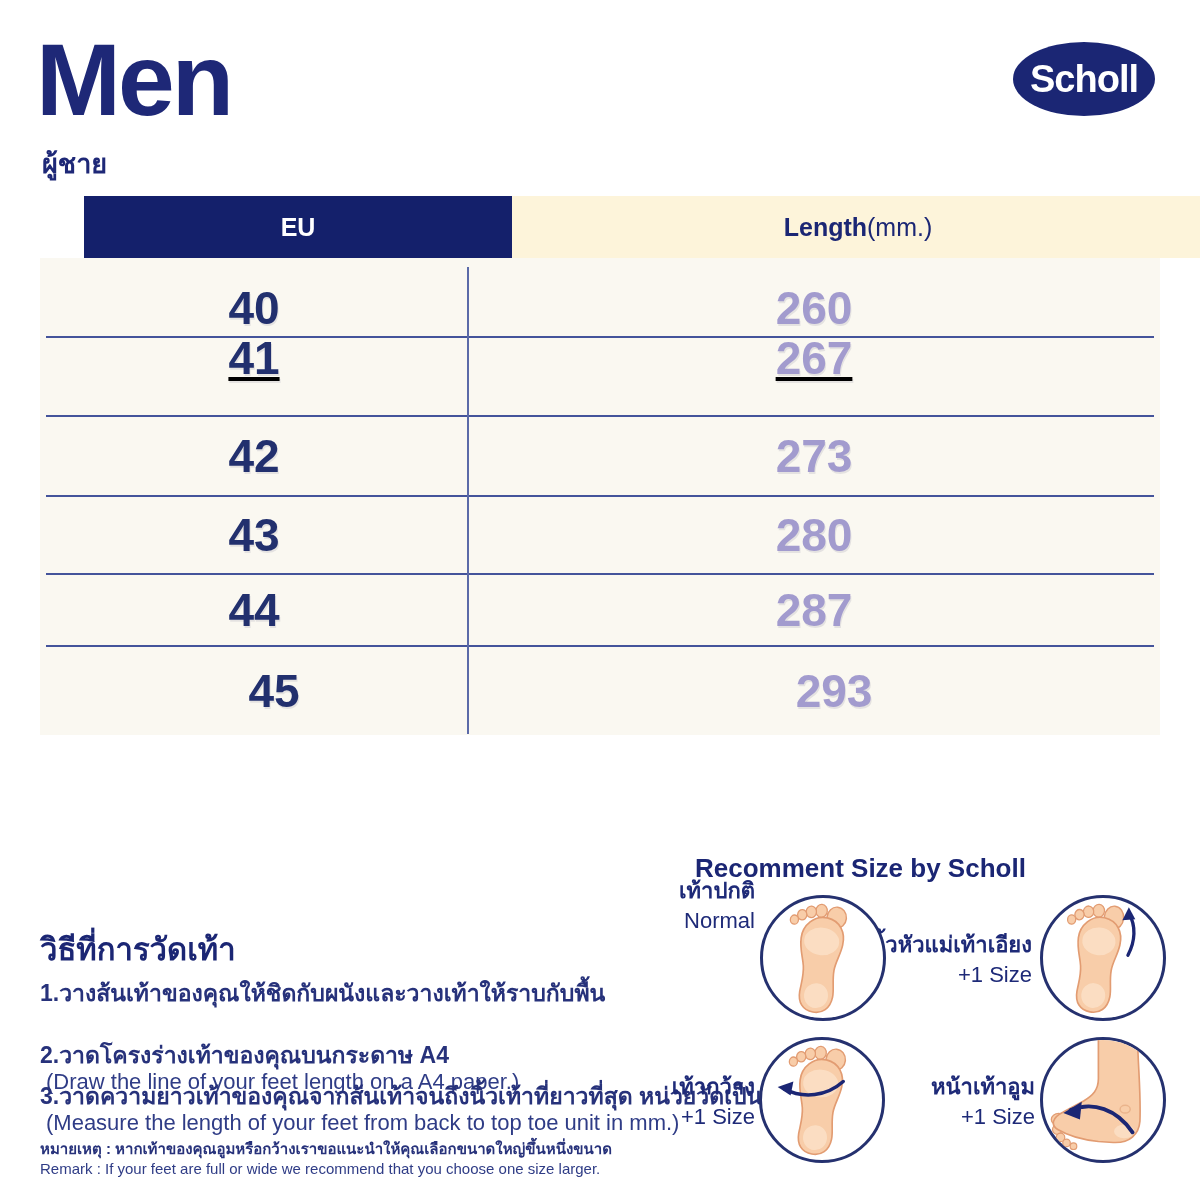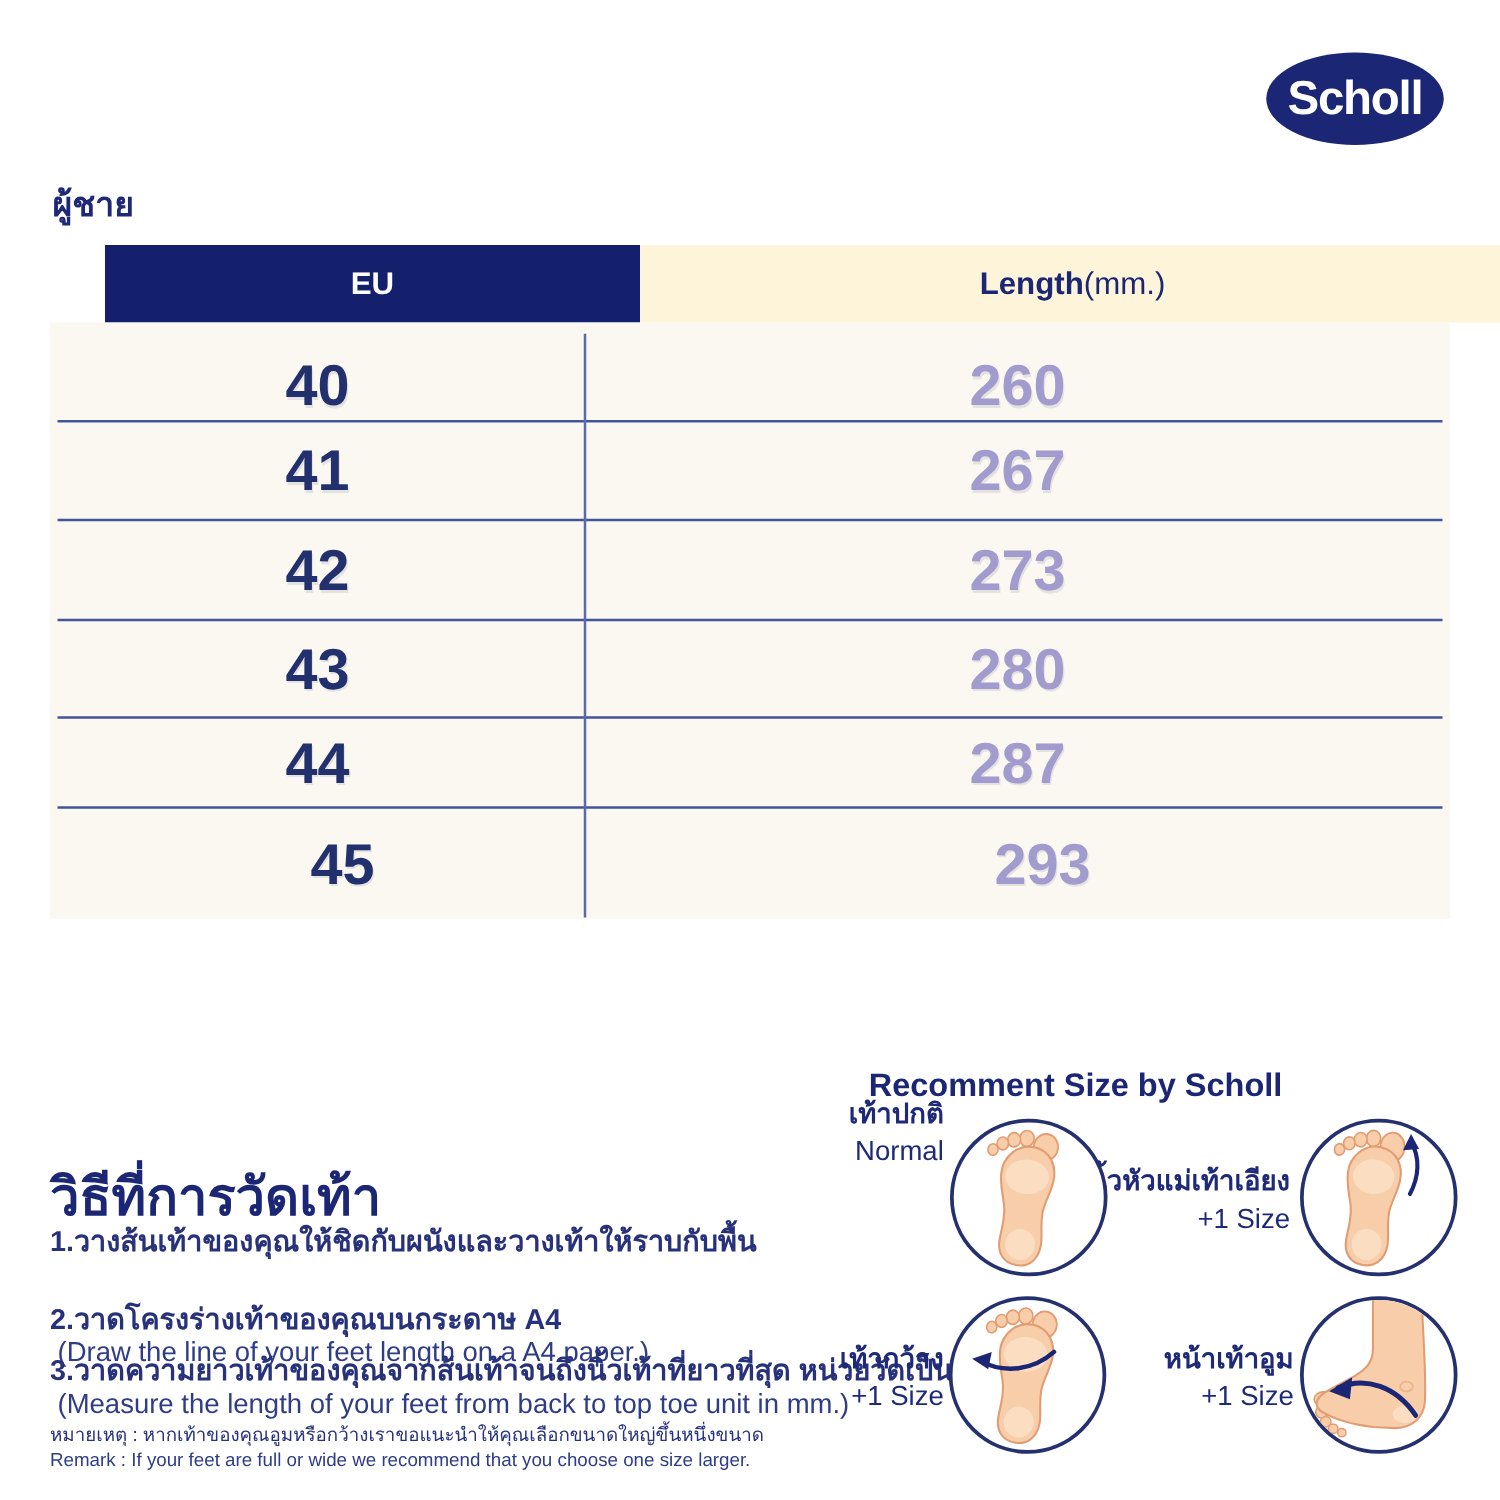--- a/index.html
+++ b/index.html
@@ -21,54 +21,55 @@
   .hdr-len    { left:468px; width:692px; background:#fdf4da; }
   .hdr-eu span { color:#ffffff; font-size:25px; font-weight:700; }
   .hdr-len .b  { color:#1b2674; font-size:25px; font-weight:700; }
   .hdr-len .u  { color:#1b2674; font-size:25px; font-weight:400; }
   .tbl-body-bg { position:absolute; left:40px; top:258px; width:1120px; height:477px; background:#faf8f1; }
   .t-row { position:absolute; left:40px; width:1120px; display:flex; }
   .t-row .cell-eu  { width:428px; display:flex; align-items:center; justify-content:center; }
   .t-row .cell-len { width:692px; display:flex; align-items:center; justify-content:center; }
   .size-num { font-size:46px; font-weight:800; color:#22306e; text-shadow:1px 2px 0 rgba(40,40,90,0.10); }
   .len-num  { font-size:46px; font-weight:800; color:#a29bce; text-shadow:1px 2px 0 rgba(40,40,90,0.10); }
-  .r0 { top:258px; height:100px; } .r1 { top:337px; height:78px; } .r2 { top:416px; height:80px; }
+  .r0 { top:258px; height:100px; } .r1 { top:319px; height:78px;text-decoration:underline; } .r2 { top:416px; height:80px; }
   .r3 { top:496px; height:78px; } .r4 { top:574px; height:72px; } .r5 { top:646px; height:89px;margin-left:20px; }
   .h-div { position:absolute; left:46px; width:1108px; height:2px; background:#44549b; }
   .d0 { top:336px; } .d1 { top:415px; } .d2 { top:495px; } .d3 { top:573px; } .d4 { top:645px; }
   .v-div { position:absolute; left:467px; top:267px; width:2px; height:467px; background:#5b6aa8; }
 
   
-  .m-head { position:absolute; left:40px; top:924px; font-size:42px; font-weight:700; color:#1b2674; }
+  .m-head { position:absolute; left:40px; top:924px; font-size:31px; font-weight:700; color:#1b2674; }
   .step { position:absolute; left:40px; color:#27327b; }
   .s1 { top:980px; } .s2 { top:1042px; } .s3 { top:1083px; }
   .step .th { font-size:23px; font-weight:600; line-height:27px; }
   .step .en { font-size:22px; font-weight:400; line-height:26px; color:#2f3c86; padding-left:6px; }
   .remark { position:absolute; left:40px; top:1139px; color:#2f3c86; }
-  .remark .th { font-size:15px; font-weight:400; line-height:20px; color:#27327b; }
+  .remark .th { font-size:15px; font-weight:700; line-height:20px; color:#27327b; }
   .remark .en { font-size:15px; font-weight:400; line-height:20px; }
 
   
   .rec-head { position:absolute; left:695px; top:853px; font-size:26px; font-weight:700; color:#1b2674; }
   .rec-label { position:absolute; text-align:right; white-space:nowrap; color:#1e2a78; }
   .rec-label .th { font-size:22px; font-weight:600; line-height:30px; }
   .rec-label .en { font-size:22px; font-weight:400; line-height:30px; }
   .lab1 { right:445px; top:876px; } .lab2 { right:168px; top:930px; }
   .lab3 { right:445px; top:1072px; } .lab4 { right:165px; top:1072px; }
   .circle { position:absolute; width:126px; height:126px; border:3px solid #25316f; border-radius:50%;
             background:#ffffff; overflow:hidden; }
   .c1 { left:760px; top:895px; } .c2 { left:1040px; top:895px; }
   .c3 { left:759px; top:1037px; } .c4 { left:1040px; top:1037px; }
   .circle svg { position:absolute; left:0; top:0; width:120px; height:120px; }
 </style>
 </head>
 <body>
 
 <div class="page">
 
+  <div class="men-title">Men</div>
   <div class="men-sub">ผู้ชาย</div>
   <div class="logo">
     <span>Scholl</span>
   </div>
 
   <div class="tbl-header hdr-eu">
     <span>EU</span>
   </div>
   <div class="tbl-header hdr-len">
     <span class="b">Length</span>

